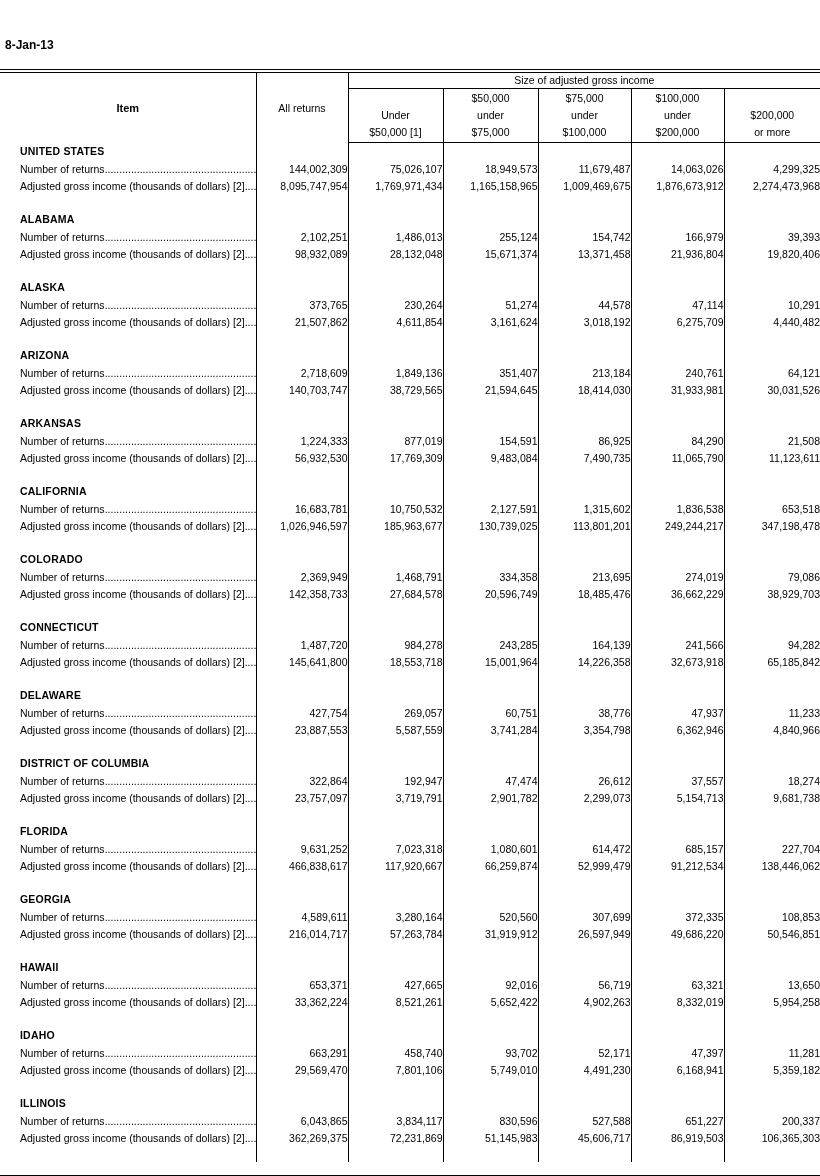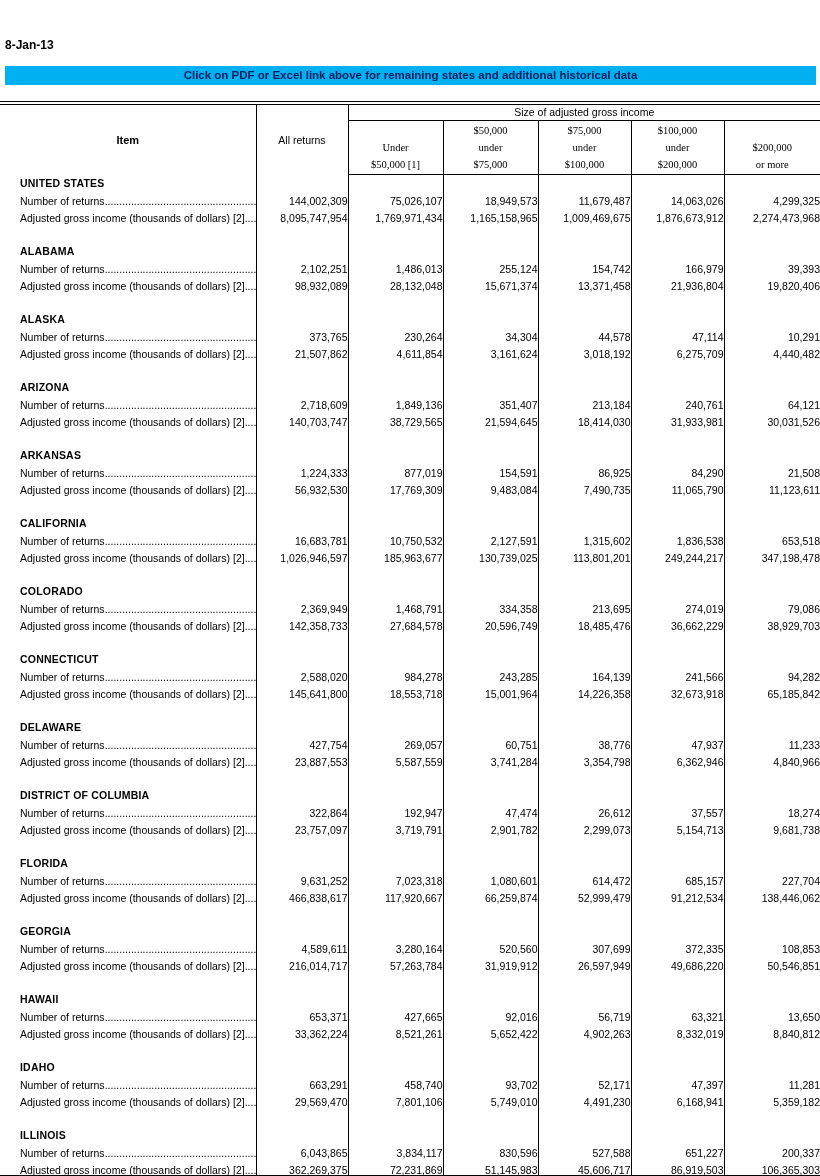--- a/index.html
+++ b/index.html
@@ -54,21 +54,21 @@
   tr.group-row { height: 17px; }
   th.span-h {
     border-bottom: 1px solid #000;
     text-align: center;
     font-weight: normal;
     font-size: 10.5px;
   }
   th.item-h { font-weight: bold; font-size: 11px; text-align: center; }
   th.allret-h { font-weight: normal; font-size: 10.5px; text-align: center; }
   tr.sub-row { height: 54px; }
-  tr.sub-row th { border-bottom: 1px solid #000; font-weight: normal; font-family: Liberation Serif, serif; }
+  tr.sub-row th { border-bottom: 1px solid #000; font-weight: normal; }
   .hl { display: block; height: 17px; line-height: 17px; text-align: center; font-size: 10.5px; }
   
   tr.name-row { height: 18px; }
   tr.data-row { height: 17px; }
   tr.spacer-row { height: 16px; }
   .state-name {
     display: block;
     padding-left: 20px;
     font-size: 10.5px;
     font-weight: bold;
@@ -95,23 +95,20 @@
     border-top: 1px solid #000;
   }
 </style>
 </head>
 <body>
 
 <div class="page">
 
   <div class="date">8-Jan-13</div>
 
-  <div class="banner">
-    <span>Click on PDF or Excel link above for remaining states and additional historical data</span>
-  </div>
 
 
   <table class="agi">
     <colgroup>
       <col style="width:256px">
       <col style="width:92px">
       <col style="width:95px">
       <col style="width:95px">
       <col style="width:93px">
       <col style="width:93px">
@@ -263,21 +260,21 @@
   </tr>
   <tr class="data-row">
     <td>
       <div class="leader">
         <span class="row-label">Number of returns</span>
         <span class="dots"></span>
       </div>
     </td>
     <td class="num">373,765</td>
     <td class="num">230,264</td>
-    <td class="num">34,304</td>
+    <td class="num">51,274</td>
     <td class="num">44,578</td>
     <td class="num">47,114</td>
     <td class="num">10,291</td>
   </tr>
   <tr class="data-row">
     <td>
       <div class="leader">
         <span class="row-label">Adjusted gross income (thousands of dollars) [2]</span>
         <span class="dots"></span>
       </div>
@@ -506,21 +503,21 @@
     <td class="num"></td>
     <td class="num"></td>
   </tr>
   <tr class="data-row">
     <td>
       <div class="leader">
         <span class="row-label">Number of returns</span>
         <span class="dots"></span>
       </div>
     </td>
-    <td class="num">2,588,020</td>
+    <td class="num">1,487,720</td>
     <td class="num">984,278</td>
     <td class="num">243,285</td>
     <td class="num">164,139</td>
     <td class="num">241,566</td>
     <td class="num">94,282</td>
   </tr>
   <tr class="data-row">
     <td>
       <div class="leader">
         <span class="row-label">Adjusted gross income (thousands of dollars) [2]</span>
@@ -770,21 +767,21 @@
       <div class="leader">
         <span class="row-label">Adjusted gross income (thousands of dollars) [2]</span>
         <span class="dots"></span>
       </div>
     </td>
     <td class="num">33,362,224</td>
     <td class="num">8,521,261</td>
     <td class="num">5,652,422</td>
     <td class="num">4,902,263</td>
     <td class="num">8,332,019</td>
-    <td class="num">8,840,812</td>
+    <td class="num">5,954,258</td>
   </tr>
   <tr class="spacer-row">
     <td></td>
     <td></td>
     <td></td>
     <td></td>
     <td></td>
     <td></td>
     <td></td>
   </tr>

